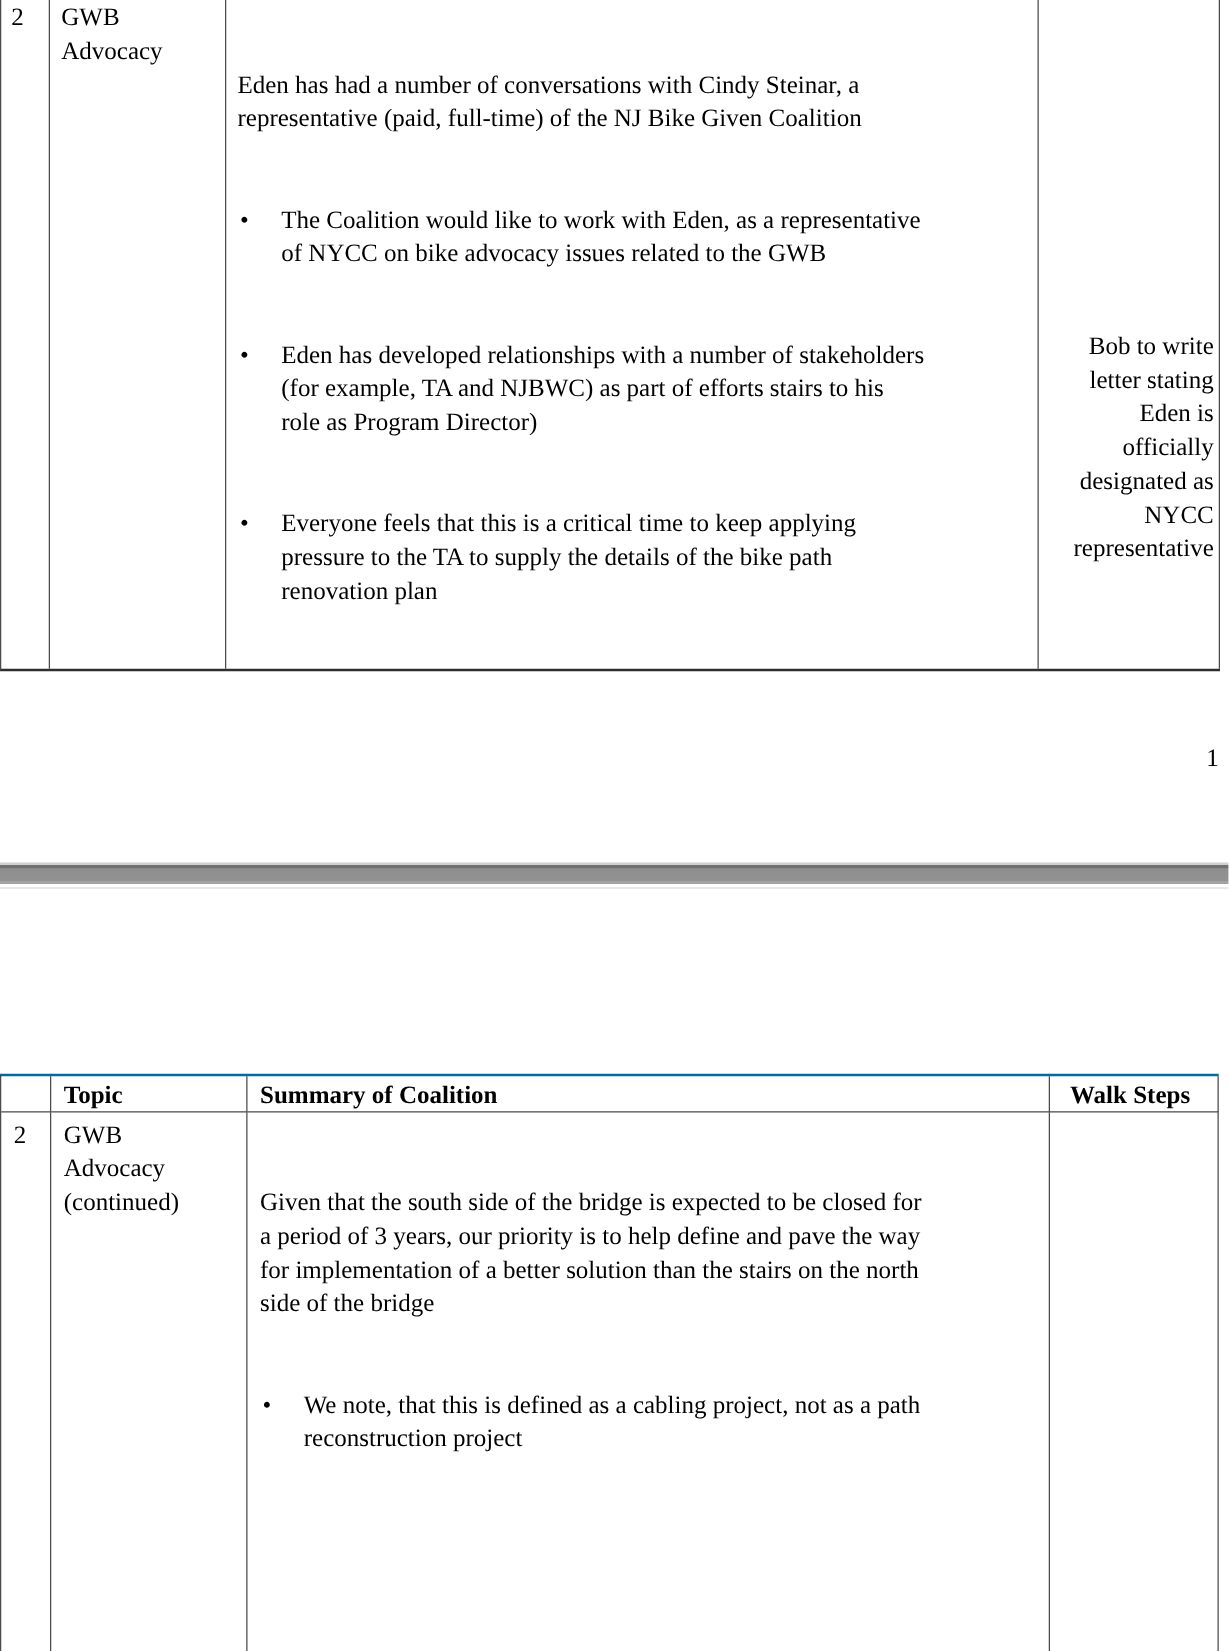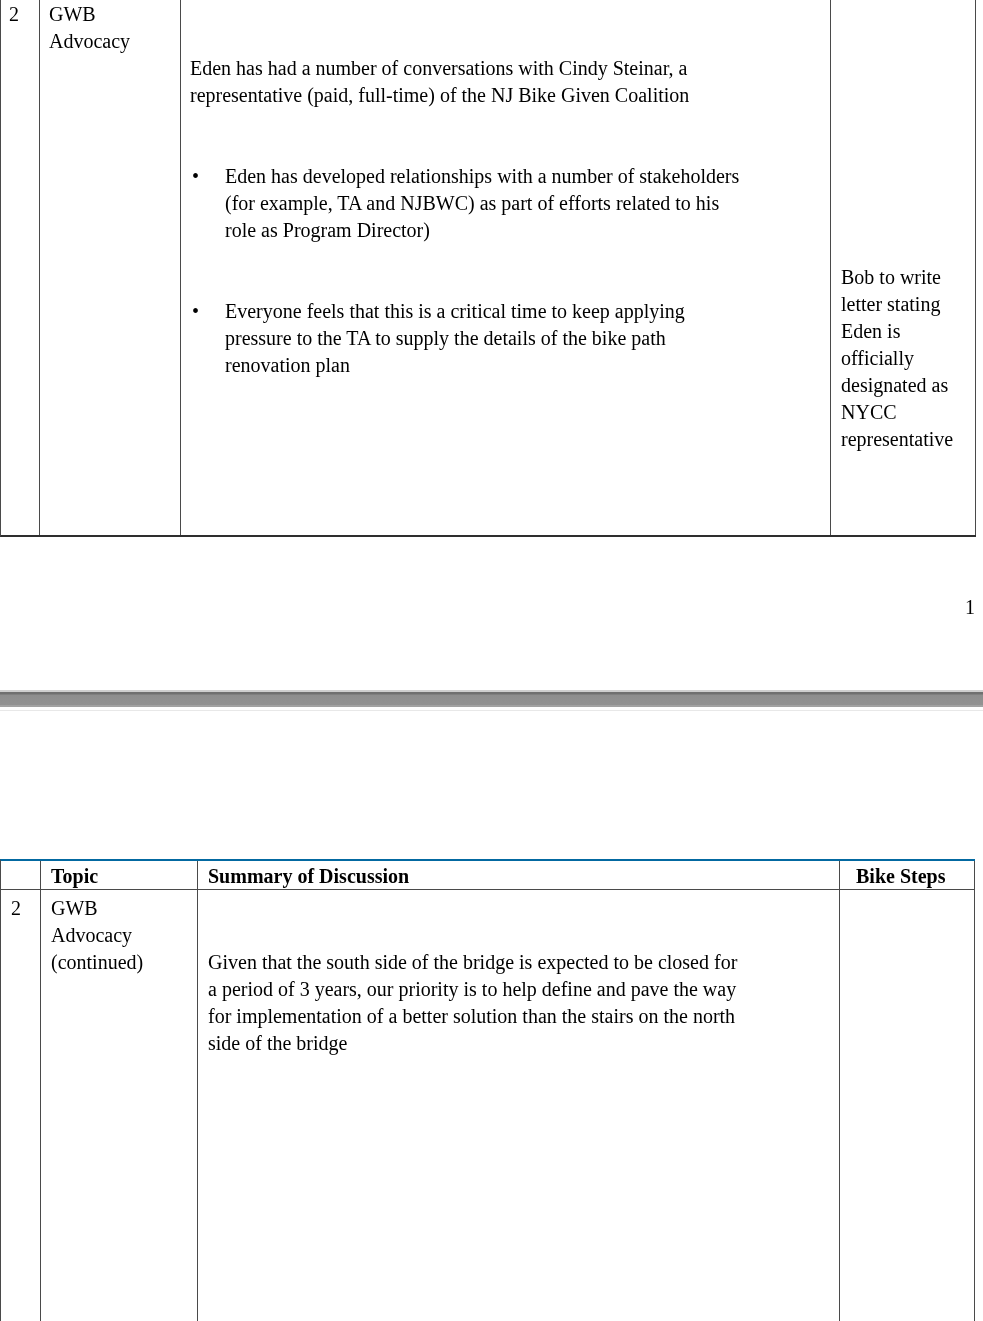--- a/index.html
+++ b/index.html
@@ -33,21 +33,21 @@
     border-right:1px solid #4a4a4a;
     overflow:hidden;
     white-space:pre;
   }
   .tbl2 .hdr{border-bottom:1px solid #4a4a4a;font-weight:bold;padding:2px 0 0 10px;}
   .tbl2 .hdr.next{padding-left:16px;}
   .tbl2 .bodyrow{border-bottom:2px solid #2e2e2e;}
   .t1-num{padding:1px 0 0 8px;}
   .t1-topic{padding:1px 0 0 9px;}
   .t1-sum{padding:1px 4px 0 9px;}
-  .t1-next{padding:264px 4px 0 10px;}
+  .t1-next{padding:264px 4px 0 10px;text-align:right;}
   .t2-num{padding:5px 0 0 10px;}
   .t2-topic{padding:5px 0 0 10px;}
   .t2-sum{padding:5px 2px 0 10px;}
   .t2-next{padding:5px 0 0 10px;}
   .para{margin:0;white-space:pre;}
   .bullet{position:relative;margin:0;padding-left:35px;white-space:pre;}
   .bullet::before{content:"\2022";position:absolute;left:2px;top:0;}
   .gap{height:27px;}
   
   .page-num{position:absolute;top:594px;right:8px;font-size:20px;}
@@ -69,22 +69,24 @@
 
 <div class="viewport">
 
   <div class="tbl tbl1">
     <div class="cell t1-num">2</div>
     <div class="cell t1-topic">GWB
 Advocacy</div>
     <div class="cell t1-sum">
       <p class="para">Eden has had a number of conversations with Cindy Steinar, a
 representative (paid, full-time) of the NJ Bike Given Coalition</p>
+      <div class="bullet">The Coalition would like to work with Eden, as a representative
+of NYCC on bike advocacy issues related to the GWB</div>
       <div class="bullet">Eden has developed relationships with a number of stakeholders
-(for example, TA and NJBWC) as part of efforts related to his
+(for example, TA and NJBWC) as part of efforts stairs to his
 role as Program Director)</div>
       <div class="bullet">Everyone feels that this is a critical time to keep applying
 pressure to the TA to supply the details of the bike path
 renovation plan</div>
       
       
       
     </div>
     <div class="cell t1-next">Bob to write
 letter stating
@@ -96,32 +98,34 @@
   </div>
 
   <div class="page-num">1</div>
 
   <div class="separator"></div>
 
   <div class="tbl tbl2">
 
     <div class="cell hdr"></div>
     <div class="cell hdr">Topic</div>
-    <div class="cell hdr">Summary of Discussion</div>
-    <div class="cell hdr next">Bike Steps</div>
+    <div class="cell hdr">Summary of Coalition</div>
+    <div class="cell hdr next">Walk Steps</div>
 
     <div class="cell bodyrow t2-num">2</div>
     <div class="cell bodyrow t2-topic">GWB
 Advocacy
 (continued)</div>
     <div class="cell bodyrow t2-sum">
       <p class="para">Given that the south side of the bridge is expected to be closed for
 a period of 3 years, our priority is to help define and pave the way
 for implementation of a better solution than the stairs on the north
 side of the bridge</p>
+      <div class="bullet">We note, that this is defined as a cabling project, not as a path
+reconstruction project</div>
       <div class="gap"></div>
       
       
       
     </div>
     <div class="cell bodyrow t2-next"></div>
 
     <div class="cell"></div>
     <div class="cell"></div>
     <div class="cell"></div>

